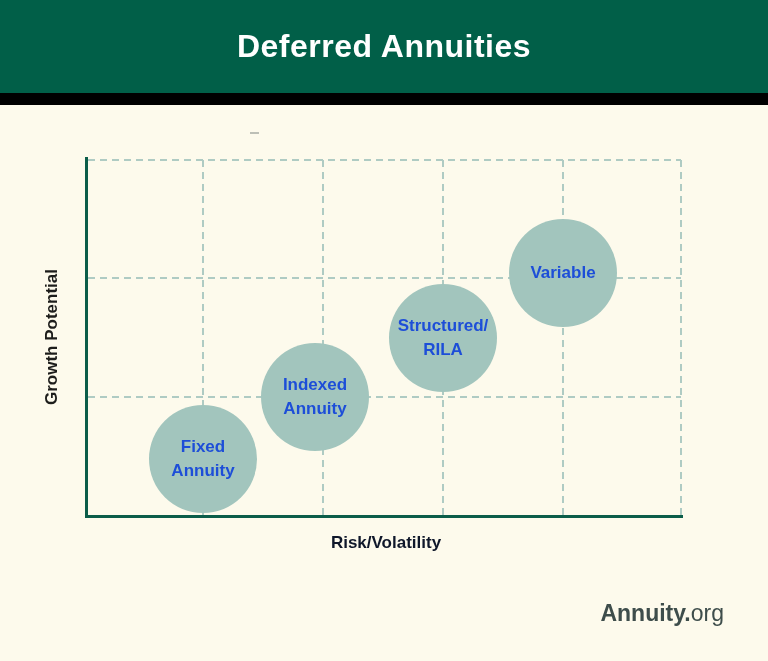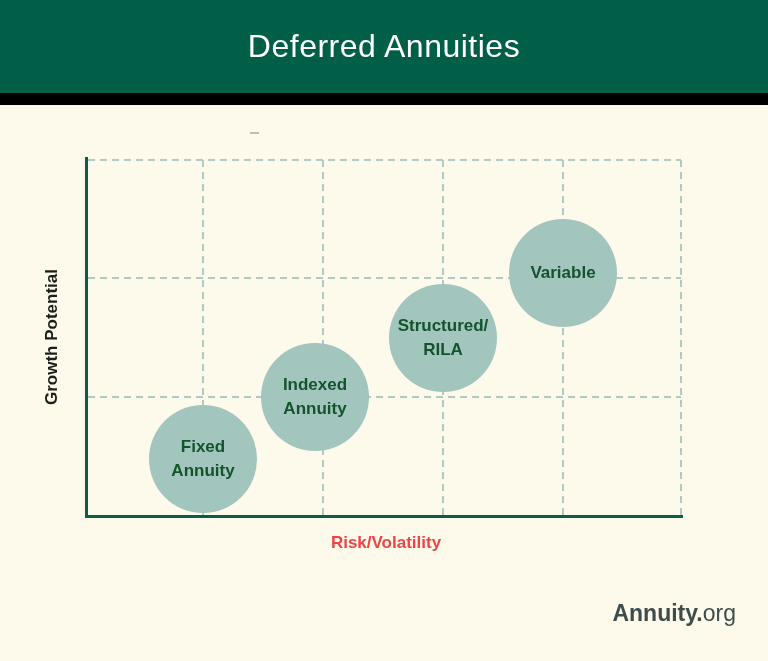--- a/index.html
+++ b/index.html
@@ -19,21 +19,21 @@
     left: 0; top: 0;
     width: 768px; height: 93px;
     background: #015F48;
     display: flex;
     align-items: center;
     justify-content: center;
   }
   .header-title {
     color: #FFFFFF;
     font-size: 32px;
-    font-weight: normal;
+    font-weight: bold;
     letter-spacing: 0.5px;
   }
   .black-strip {
     position: absolute;
     left: 0; top: 93px;
     width: 768px; height: 12px;
     background: #000000;
   }
 
   .stray-dash {
@@ -78,49 +78,49 @@
     width: 108px; height: 108px;
     border-radius: 50%;
     background: #A2C5BD;
     display: flex;
     flex-direction: column;
     align-items: center;
     justify-content: center;
     transform: translate(-50%, -50%);
   }
   .bubble-line {
-    color: #14532d;
+    color: #1d4ed8;
     font-size: 17px;
     font-weight: bold;
     line-height: 24px;
     white-space: nowrap;
   }
 
   .x-axis-label {
     position: absolute;
     left: 386px; top: 543px;
     transform: translate(-50%, -50%);
-    color: #ef4444;
+    color: #0f172a;
     font-size: 17px;
     font-weight: bold;
     white-space: nowrap;
   }
   .y-axis-label {
     position: absolute;
     left: 52px; top: 337px;
     transform: translate(-50%, -50%) rotate(-90deg);
     color: #1D1D1B;
     font-size: 17px;
     font-weight: bold;
     white-space: nowrap;
   }
 
   .brand {
     position: absolute;
-    right: 32px; top: 600px;
+    right: 44px; top: 600px;
     font-size: 23px;
     color: #3E4D4B;
     white-space: nowrap;
   }
   .brand-bold { font-weight: bold; }
   .brand-light { font-weight: normal; }
 </style>
 </head>
 <body>
 

